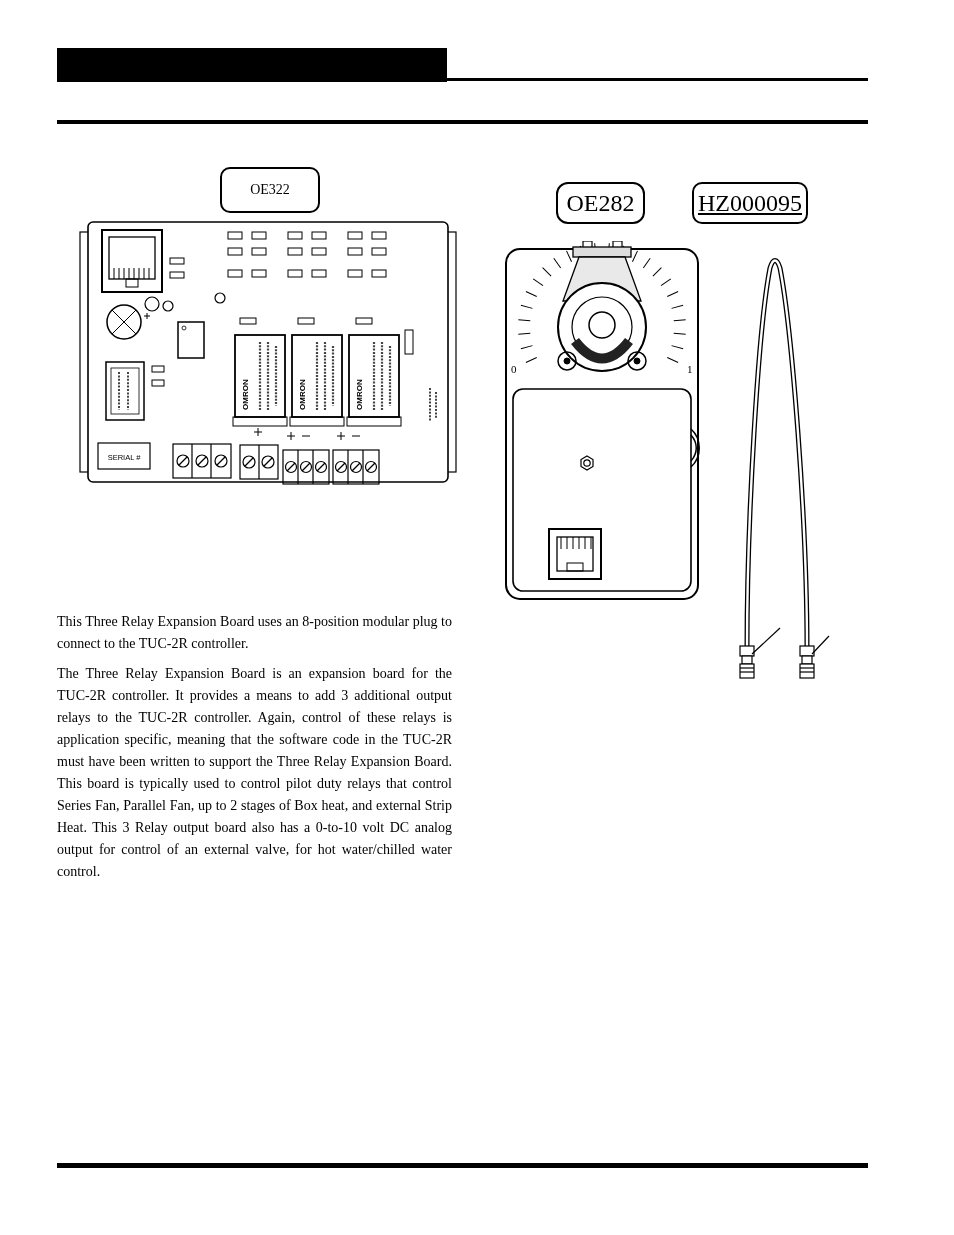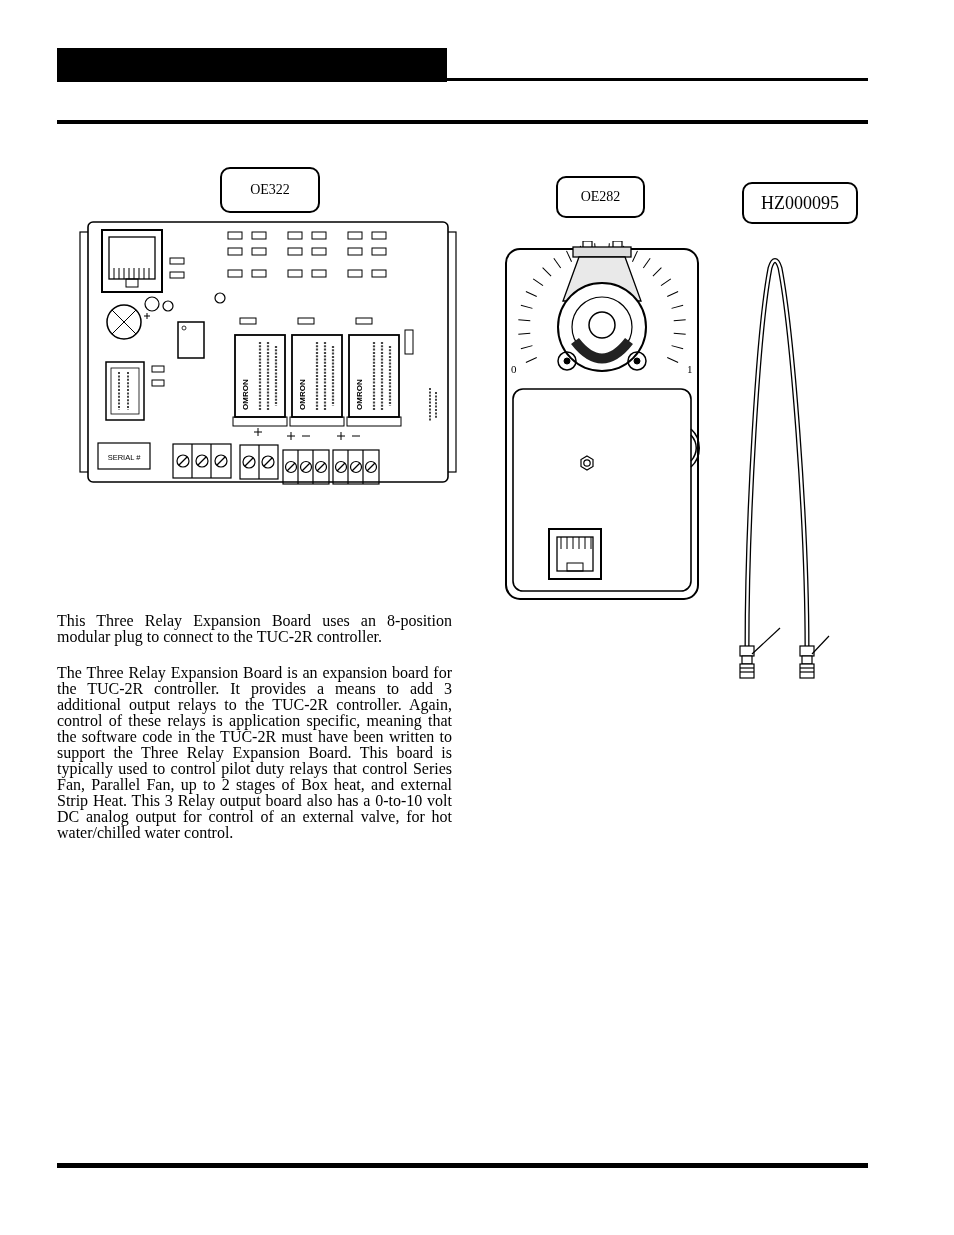--- a/index.html
+++ b/index.html
@@ -1,39 +1,39 @@
 <!DOCTYPE html>
 <html><head>
 <meta charset="utf-8">
 <style>
   html,body{margin:0;padding:0;background:#fff;}
   .page{position:relative;width:954px;height:1235px;background:#fff;font-family:"Liberation Serif",serif;color:#000;overflow:hidden;}
   .abs{position:absolute;}
   .rule{background:#000;}
   .label-box{border:2px solid #000;border-radius:10px;display:flex;align-items:center;justify-content:center;background:#fff;font-family:"Liberation Serif",serif;}
-  .para{text-align:justify;font-size:16px;line-height:16px;}
+  .para{text-align:justify;font-size:14px;line-height:22px;}
   svg{display:block;}
   svg line, svg path, svg rect, svg circle, svg polygon { vector-effect:none; }
 </style>
 </head>
 <body>
 
 <div class="page">
 
   <div class="abs rule" style="left:57px;top:48px;width:390px;height:34px;"></div>
   <div class="abs rule" style="left:447px;top:78px;width:421px;height:3px;"></div>
   <div class="abs rule" style="left:57px;top:120px;width:811px;height:4px;"></div>
 
   <div class="abs label-box" style="left:220px;top:167px;width:96px;height:42px;font-size:14px;">
     <span>OE322</span>
   </div>
-  <div class="abs label-box" style="left:556px;top:176px;width:85px;height:38px;font-size:14px;">
+  <div class="abs label-box" style="left:556px;top:182px;width:85px;height:38px;font-size:24px;border-radius:12px;">
     <span>OE282</span>
   </div>
-  <div class="abs label-box" style="left:742px;top:182px;width:112px;height:38px;font-size:18px;">
+  <div class="abs label-box" style="left:692px;top:182px;width:112px;height:38px;font-size:24px;text-decoration:underline;">
     <span>HZ000095</span>
   </div>
 
   <svg class="abs" style="left:78px;top:218px;" width="380" height="270" viewBox="0 0 380 270">
     <g fill="none" stroke="#000">
 
       <rect x="2" y="14" width="10" height="240" stroke-width="1.2"></rect>
       <rect x="368" y="14" width="10" height="240" stroke-width="1.2"></rect>
 
       <rect x="10" y="4" width="360" height="260" rx="5" fill="#fff" stroke-width="1.6"></rect>

